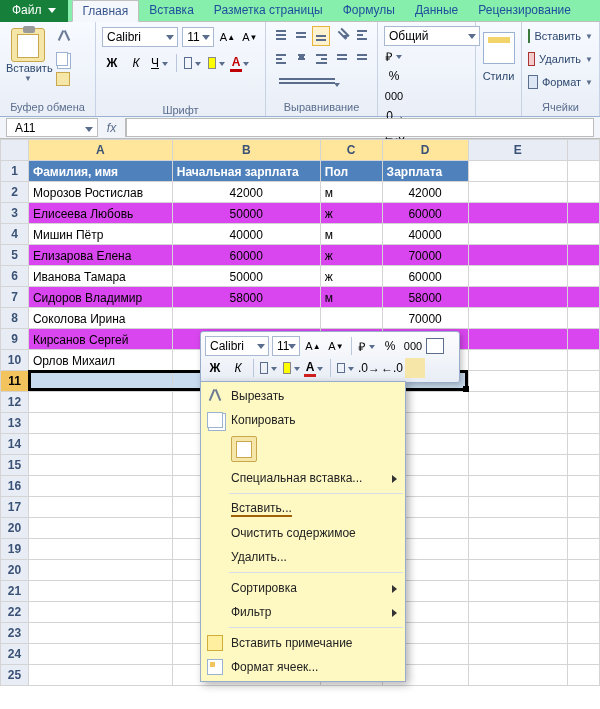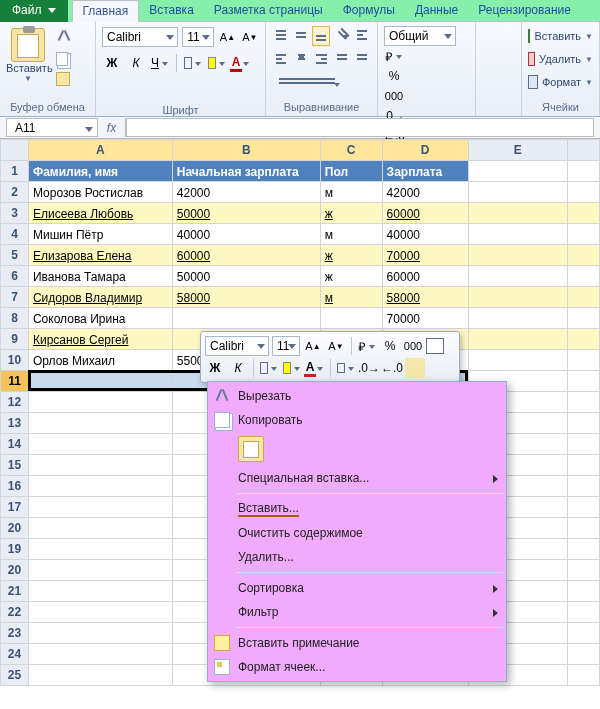--- a/index.html
+++ b/index.html
@@ -126,21 +126,21 @@
   
   .alng{width:112px;}
   .alnrow{display:flex;gap:2px;margin-bottom:4px;}
   .albox{width:20px;height:20px;border:1px solid transparent;position:relative;}
   .albox.sel{border:1px solid #e8b33b;background:#fff2cf;}
   .albox .bars{position:absolute;left:3px;right:3px;top:3px;bottom:3px;}
   .albox .bars span{display:block;height:2px;background:#5a6d8d;margin-bottom:2px;}
 
   
   .numg{width:98px;}
-  .numg .combo{width:72px;}
+  .numg .combo{width:96px;}
 
   
   .styg{width:46px;text-align:center;}
   .styg .stylepic{width:32px;height:32px;margin:6px auto;background:#fff;border:1px solid #9bb2d1;position:relative;}
   .styg .stylepic::before{content:"";position:absolute;left:4px;top:4px;right:4px;height:6px;background:#f3d46a;}
   .styg .txt{font-size:11px;color:#2d486f;}
 
   
   .cellg{width:78px;}
   .cellg .crow{display:flex;align-items:center;gap:4px;height:20px;margin-bottom:3px;}
@@ -160,24 +160,24 @@
   
   .grid{position:relative;}
   table{border-collapse:collapse;width:600px;}
   th,td{border:1px solid #d4d4d4;padding:0;height:21px;}
   .rowhdr{width:28px;background:#e8edf5;text-align:center;color:#3b5277;font-size:12px;}
   .rowhdr.sel{background:#f3c35e;color:#000;}
   .colhdr{background:#e8edf5;text-align:center;color:#3b5277;height:20px;}
   .colhdr.sel{background:#ffe69a;}
   .corner{background:#e8edf5;}
   td .cell{padding:2px 4px;height:17px;overflow:hidden;white-space:nowrap;}
-  .rnum{text-align:left;}
+  .rnum{text-align:center;}
   .hdrrow td{background:#4f81bd;color:#fff;}
   .hdrrow td .cell{font-weight:bold;}
-  .band td{background:#fef9c3;text-decoration:underline;}
+  .band td{background:#d946ef;}
   .col-a{width:144px;} .col-b{width:148px;} .col-c{width:62px;} .col-d{width:86px;} .col-e{width:100px;} .col-f{width:32px;}
 
   tr.selrow td{background:#fff;}
   tr.selrow td.col-a .cell, tr.selrow td.col-b .cell,
   tr.selrow td.col-c .cell, tr.selrow td.col-d .cell{
     background:#c8dbef;
   }
 
   
   .marquee{
@@ -201,26 +201,25 @@
     padding:3px 4px;
   }
   .minibar .row{display:flex;align-items:center;gap:3px;height:22px;}
   .sep{width:1px;height:18px;background:#b9c6db;margin:0 2px;}
   .redA{color:#000;font-weight:bold;border-bottom:3px solid #d01e1e;padding:0 2px;}
   .gearbox{width:18px;height:16px;background:#fff;border:1px solid #5a6d8d;}
 
   
   .ctx{
     position:absolute; left:200px; top:381px;
-    width:300px;
-    background:#f0abfc;
+    width:206px;
+    background:#fef9c3;
     border:1px solid #9aaccb;
     box-shadow:3px 3px 8px rgba(0,0,0,.3);
     padding:2px 0;
-    margin-left:7px;
   }
   .ctx .item{
     display:flex;align-items:center;height:24px;
     padding:0 18px 0 30px;position:relative;color:#222;
   }
   .ctx .item.head{font-weight:bold;cursor:default;}
   .ctx .item .ic{position:absolute;left:6px;top:4px;width:16px;height:16px;}
   .ctx .item.sub::after{
     content:"";position:absolute;right:8px;top:9px;
     border-top:4px solid transparent;border-bottom:4px solid transparent;border-left:5px solid #333;
@@ -395,20 +394,24 @@
       </div>
       <div class="row" style="gap:2px;">
         <div class="sq">.0→</div>
         <div class="sq">←.0</div>
       </div>
     </div>
     <div class="glabel">Число</div>
   </div>
 
   <div class="rgroup styg">
+    <div class="gbody">
+      <div class="stylepic"></div>
+      <div class="txt">Стили</div>
+    </div>
     <div class="glabel">&nbsp;</div>
   </div>
 
   <div class="rgroup cellg">
     <div class="gbody">
       <div class="crow">
           <div class="cic cins"></div>
           <div class="ctxt">Вставить</div>
           <span style="font-size:8px;color:#5a6d8d;">▼</span>
         </div>

